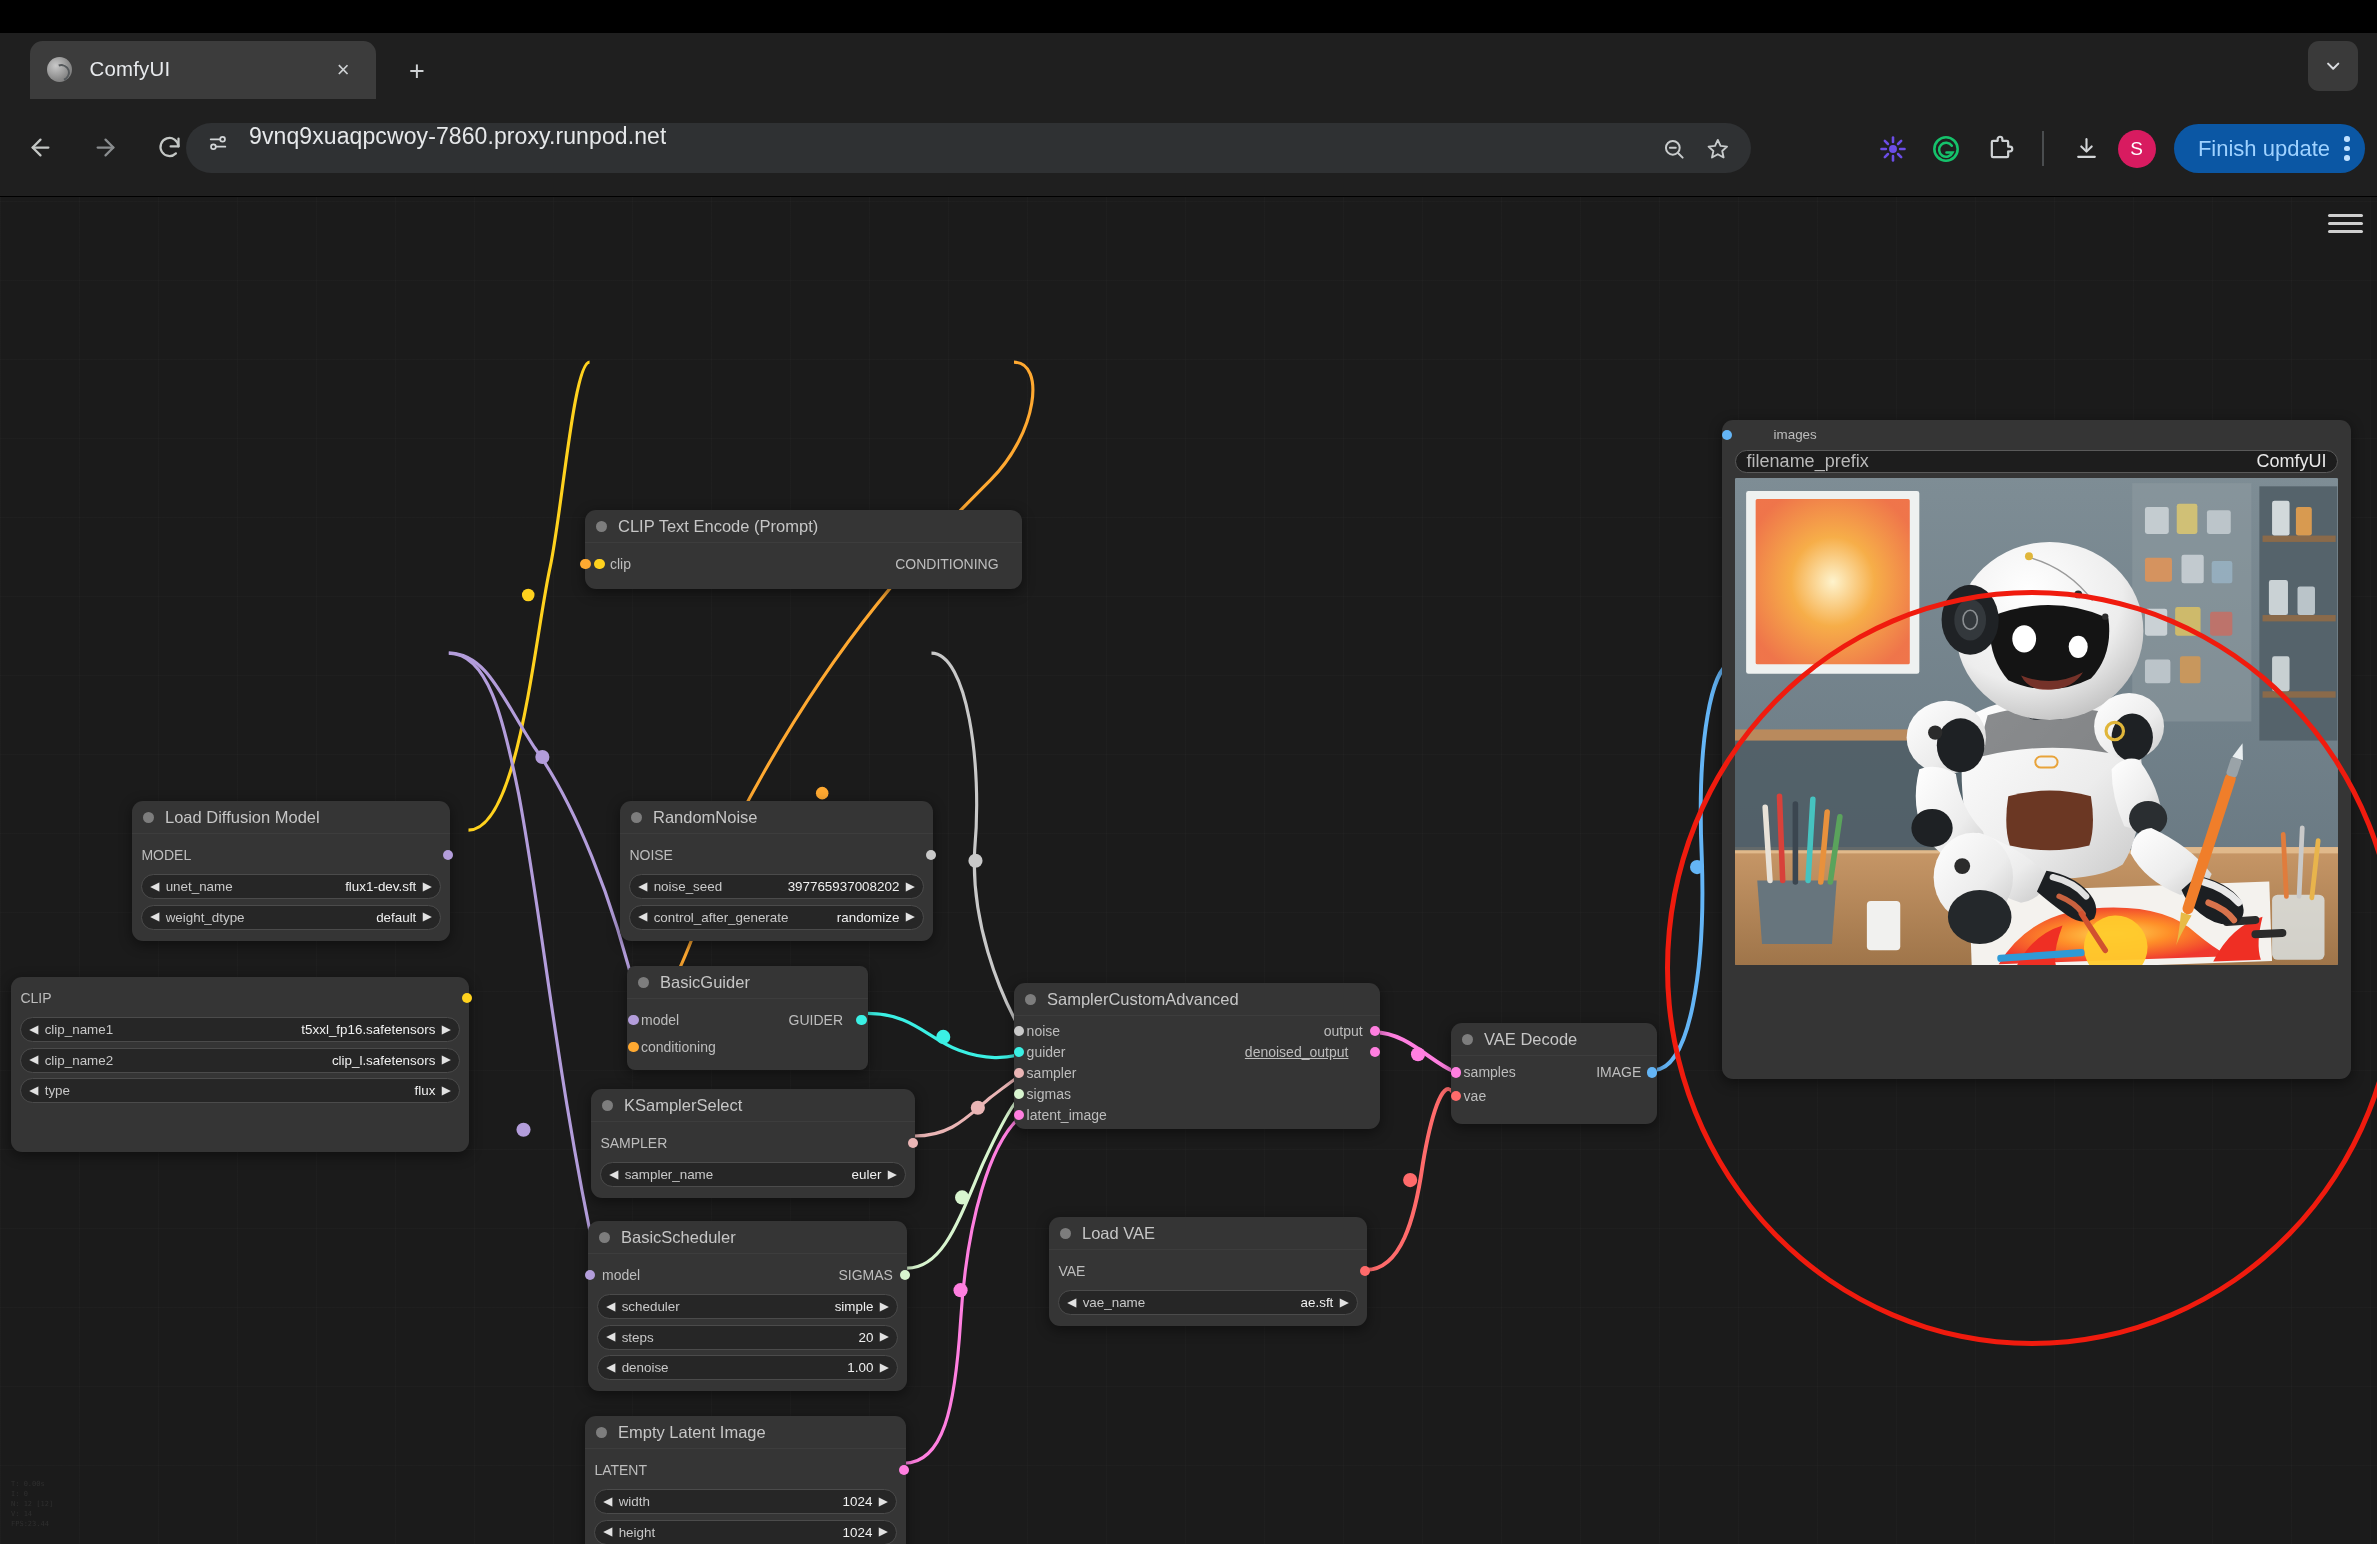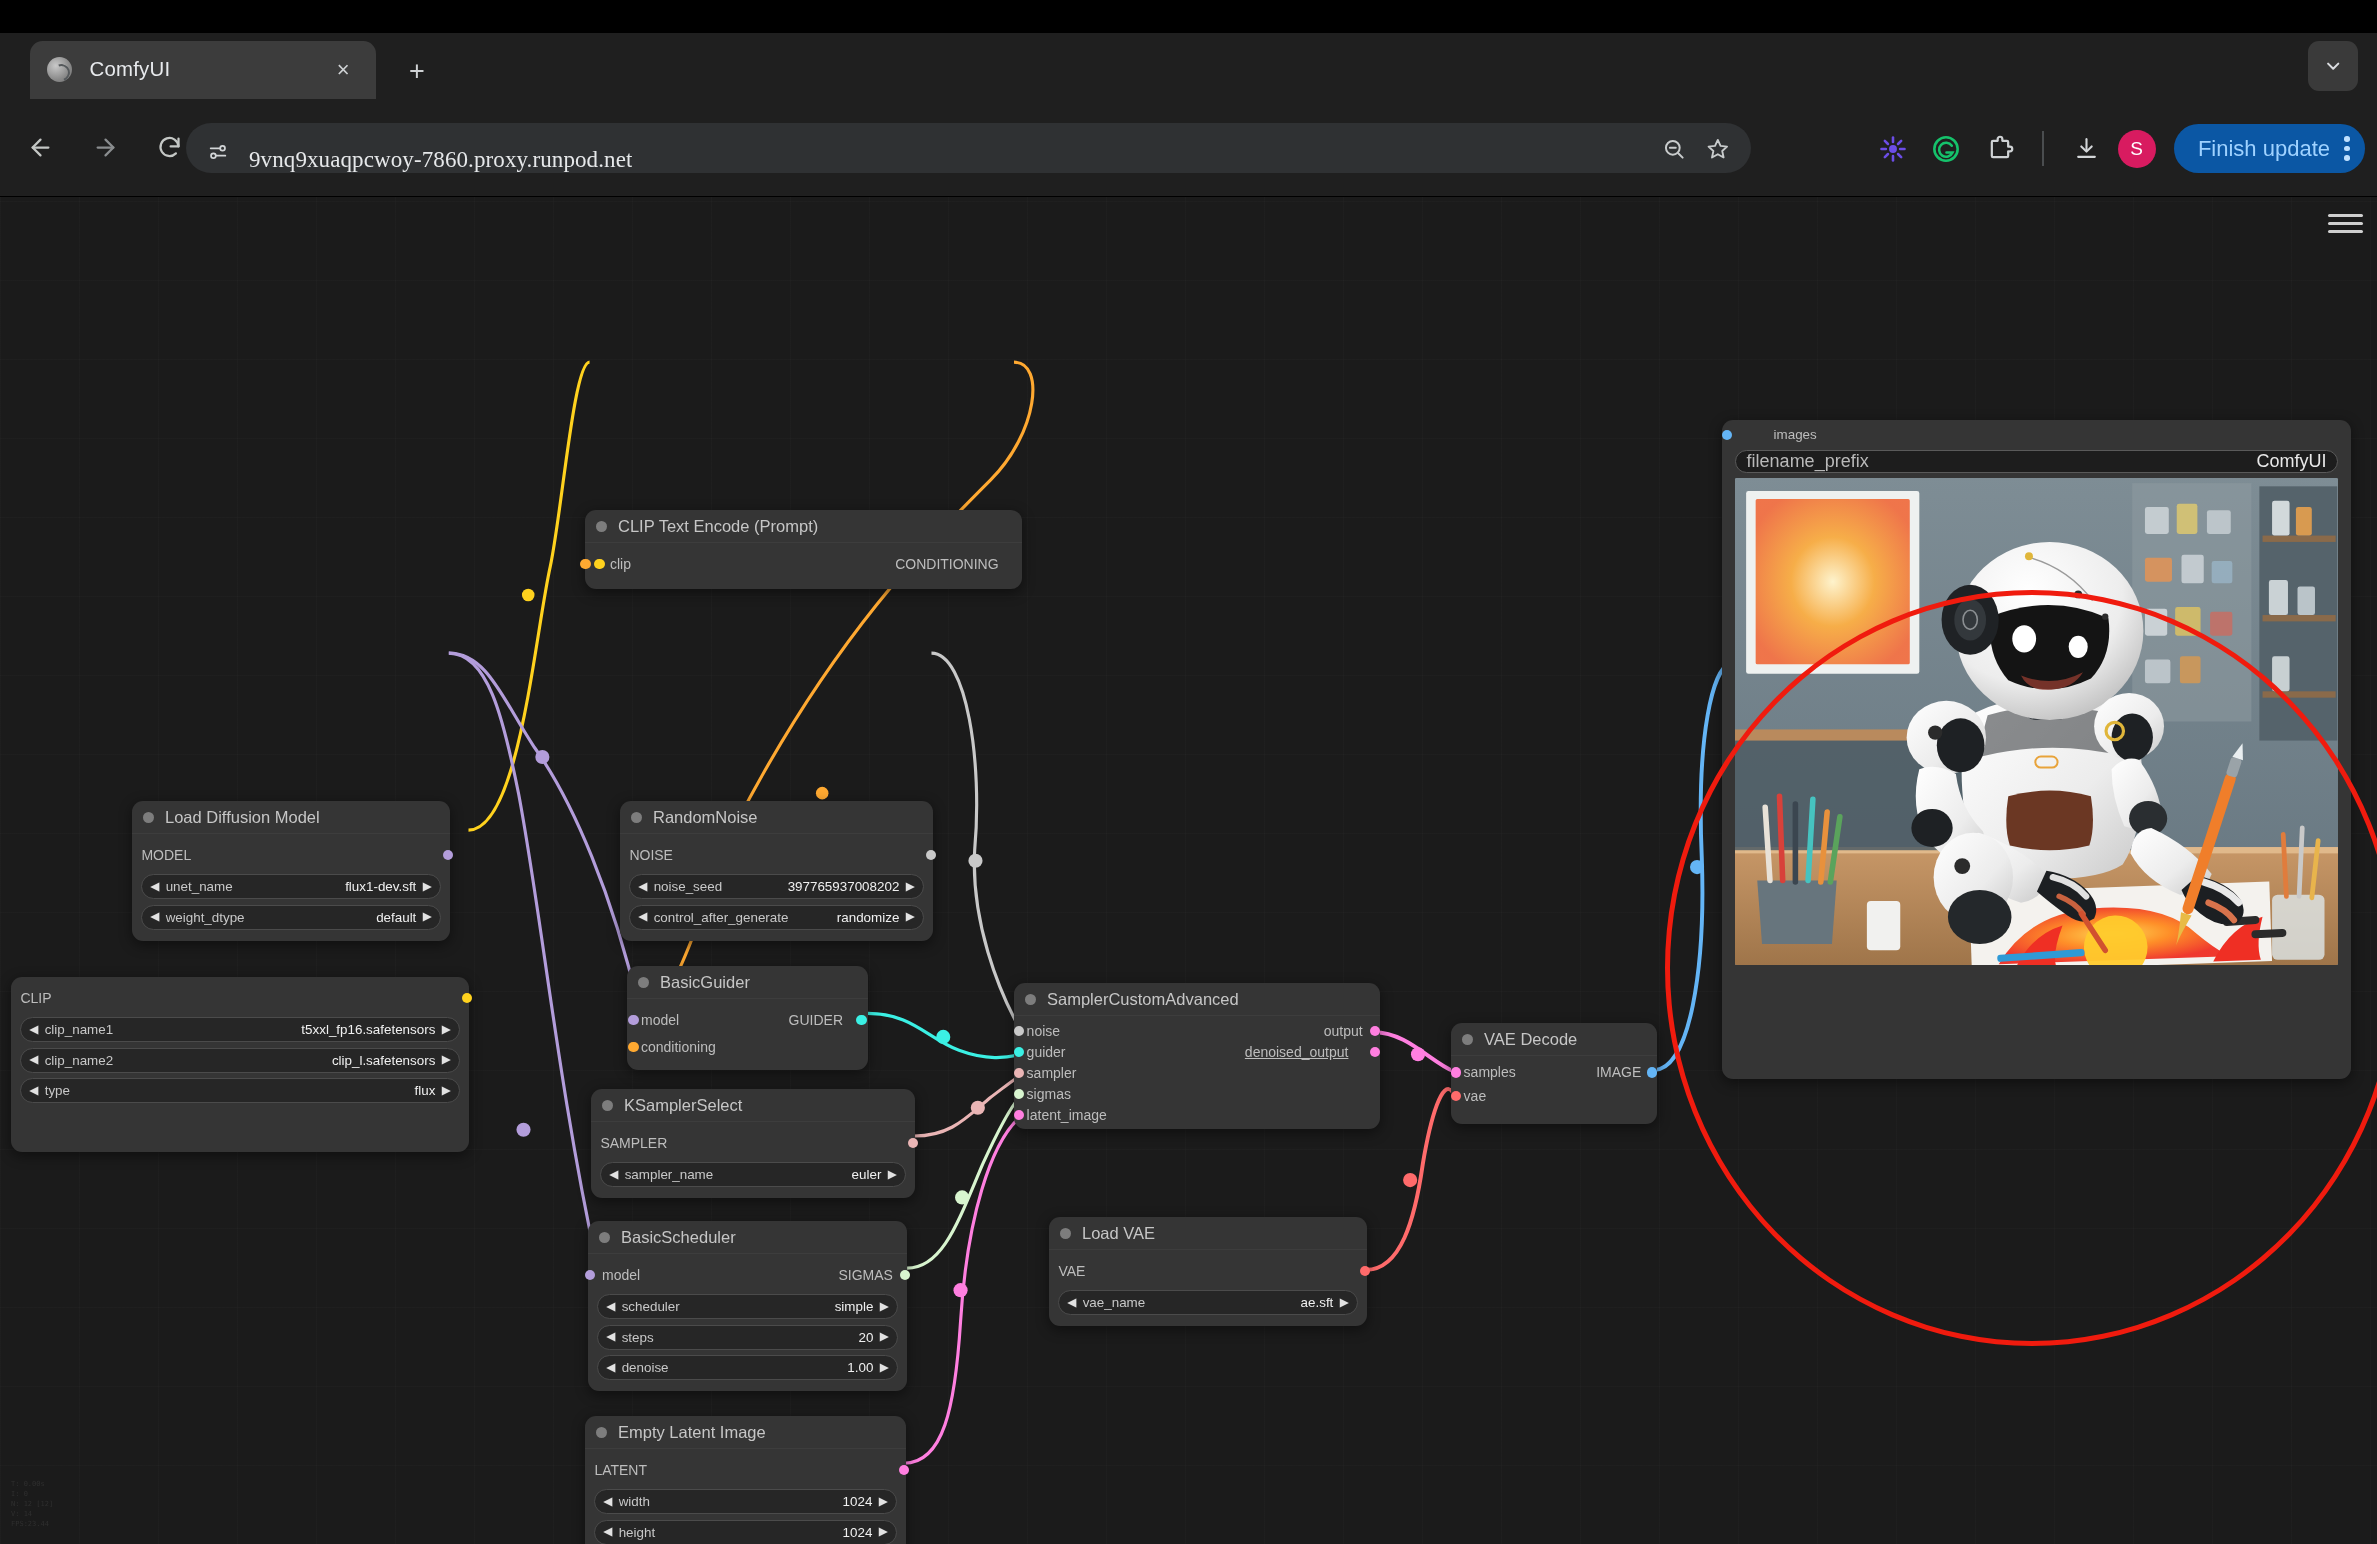--- a/index.html
+++ b/index.html
@@ -57,23 +57,22 @@
     background: #1f1f1f; display: flex; align-items: center;
   }
   .navbtn {
     width: 47px; height: 47px; margin-left: 17.3px; flex: 0 0 auto;
     display: flex; align-items: center; justify-content: center;
     color: #c4c7c5;
   }
   .navbtn svg { width: 27px; height: 27px; }
   .omnibox {
     position: absolute; left: 186px; top: 23.6px; width: 1565px; height: 50px;
-    background: #2f3133; border-radius: 27px; display: flex; align-items: flex-end;
+    background: #2f3133; border-radius: 27px; display: flex; align-items: flex-start;
     padding: 0 11px;
-    font-family: Liberation Serif, serif;
   }
   .omni-lockbtn {
     width: 41px; height: 41px; border-radius: 50%;
     display: flex; align-items: center; justify-content: center; flex: 0 0 auto;
   }
   .omni-lockbtn svg { width: 22px; height: 22px; }
   .omni-url {
     margin-left: 11px; color: #e6e8ea; font-size: 23px; white-space: nowrap;
     overflow: hidden; letter-spacing: 0.1px;
   }
@@ -436,21 +435,21 @@
         </div>
         <div class="widget">
           <span class="arrow">◀</span>
           <span class="wname">control_after_generate</span>
           <span class="wval">randomize</span>
           <span class="arrow">▶</span>
         </div>
       </div>
     </div>
 
-    <div class="node" id="node-basic-guider" style="left:627px; top:769px; width:241px; height:104px;">
+    <div class="node" id="node-basic-guider" style="left:627px; top:769px; width:241px; height:104px;border-radius:8px;">
       <div class="node-header">
         <span class="node-dot"></span>
         <span class="node-title">BasicGuider</span>
       </div>
       <div class="node-body" style="padding-left:14px; padding-right:14px;">
         <div class="port-row" style="justify-content:flex-start; position:relative;">
           <span class="port-dot" style="background:#b39ddb; position:absolute; left:-12.6px;"></span>
           <span class="port-label">model</span>
           <span class="port-label" style="margin-left:auto; margin-right:11px;">GUIDER</span>
           <span class="port-dot" style="background:#3bf0e4; position:absolute; right:-12.6px;"></span>

